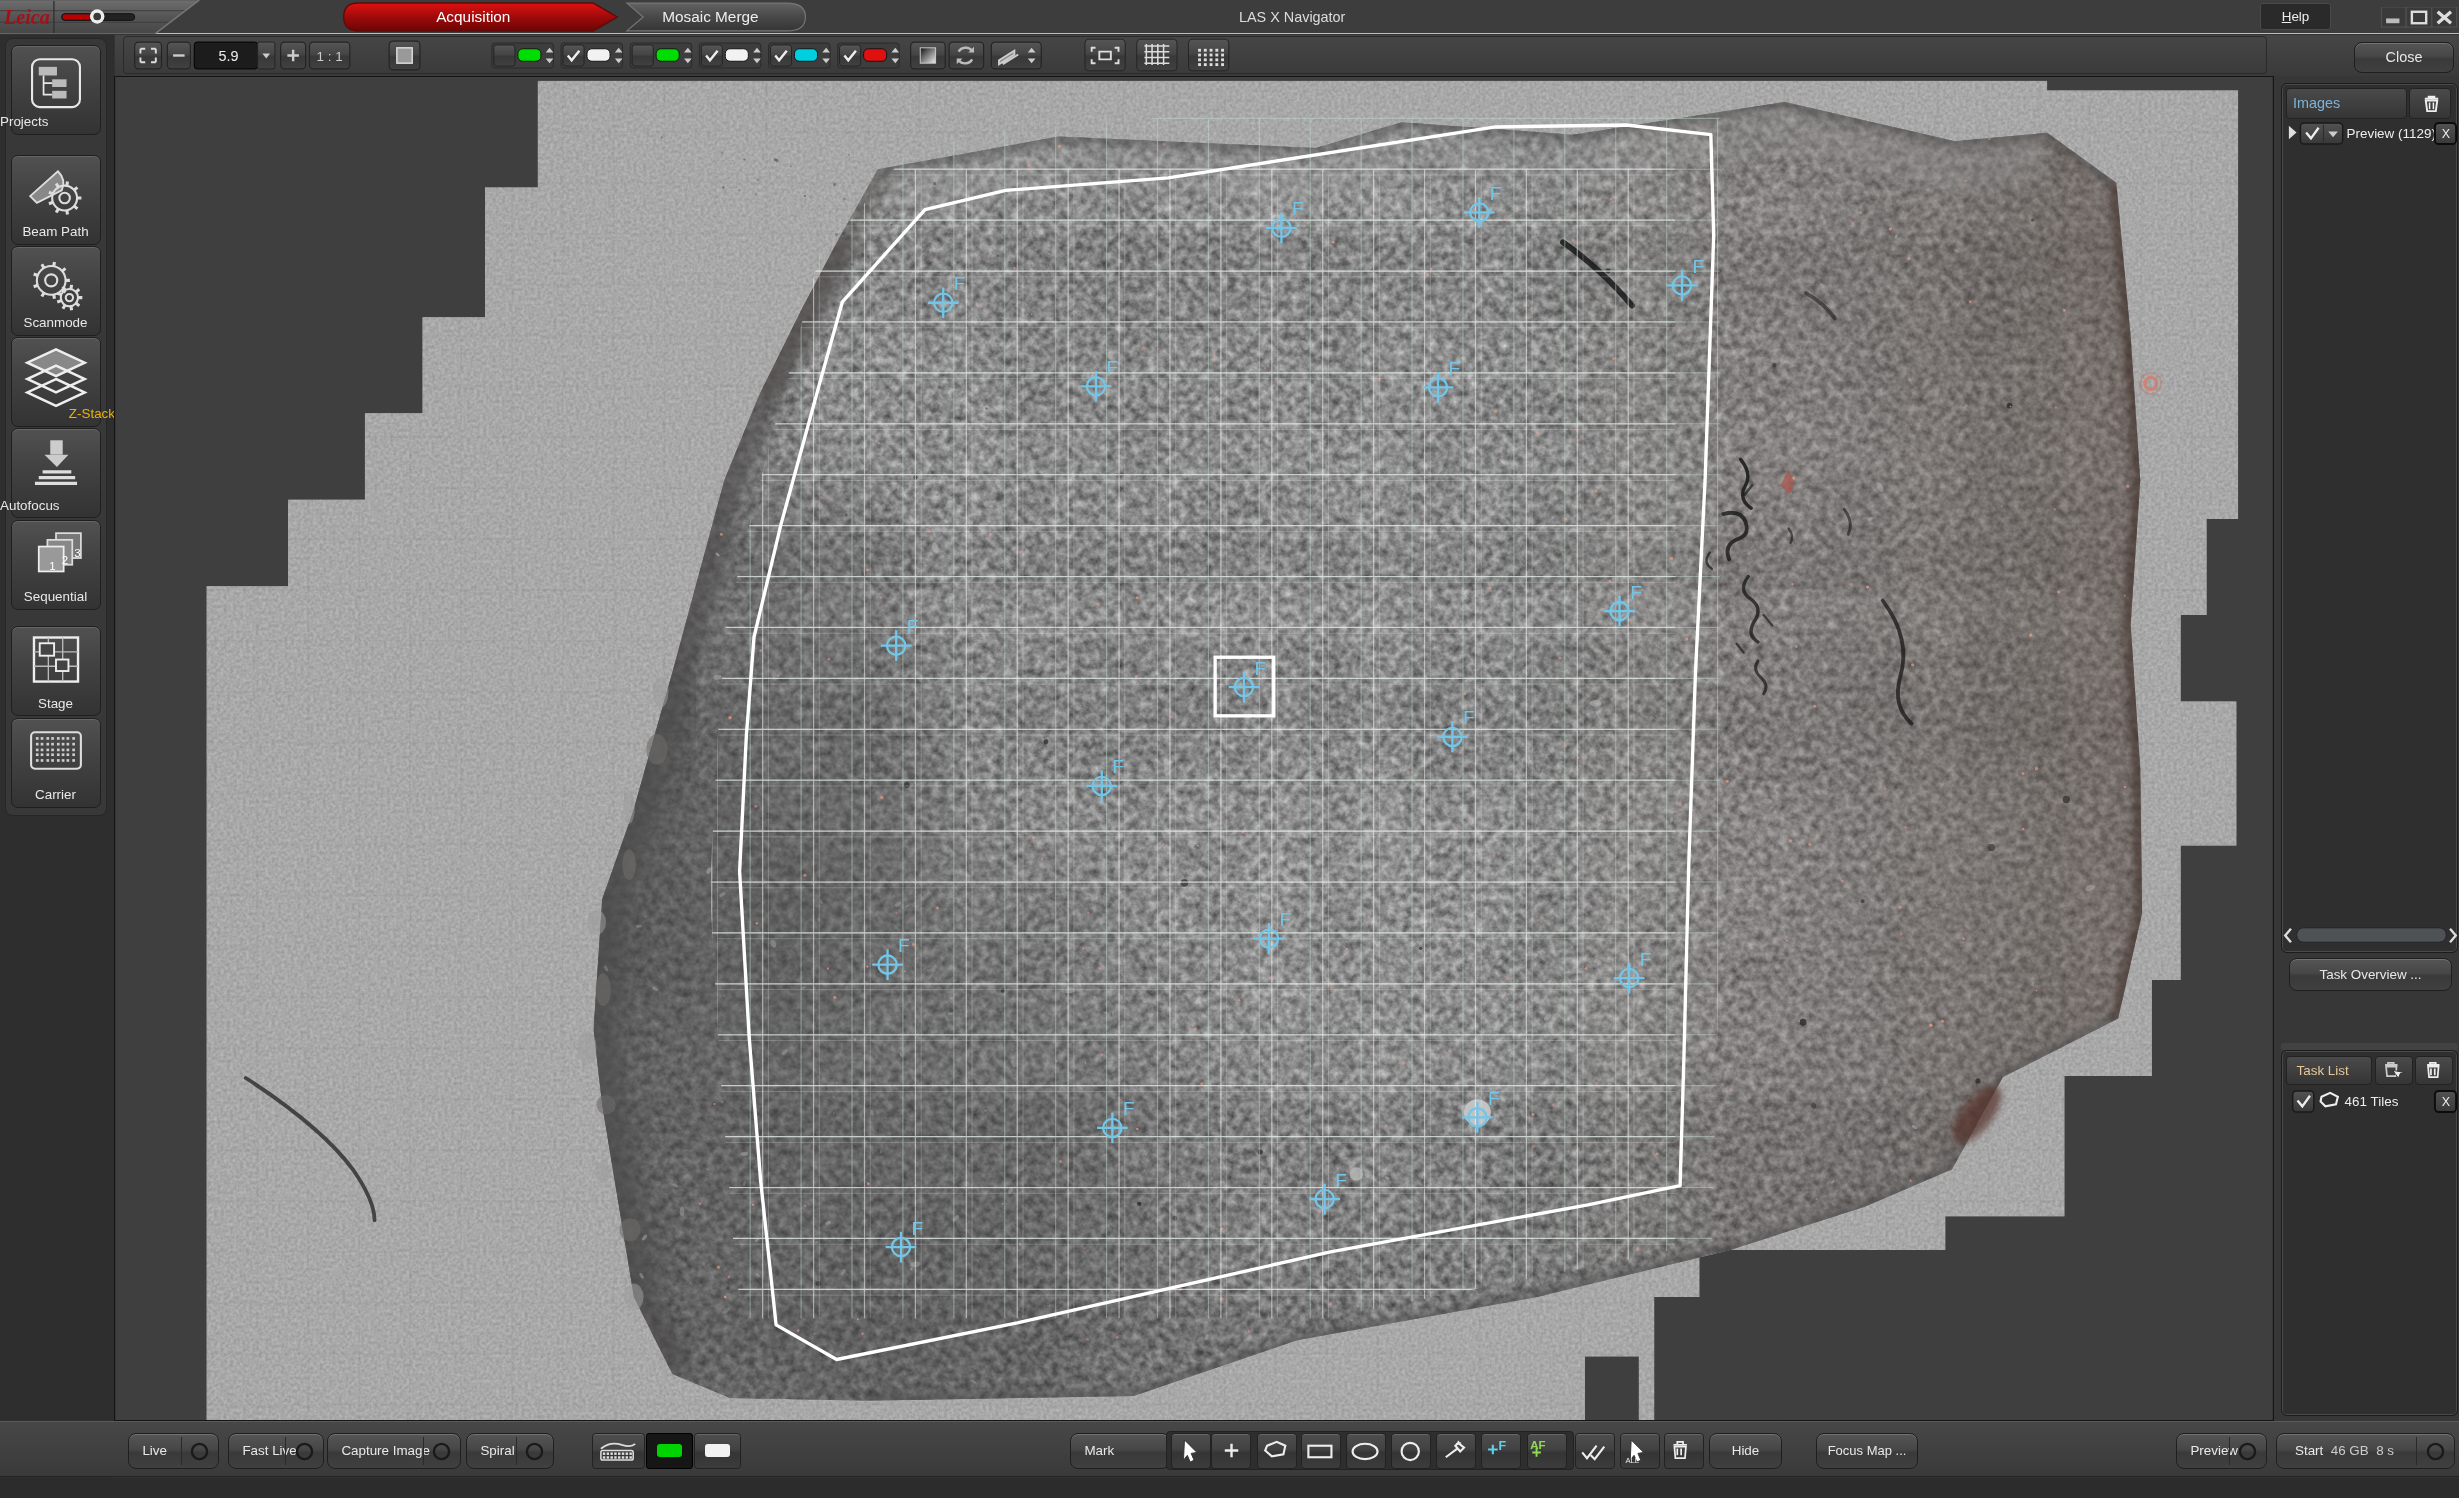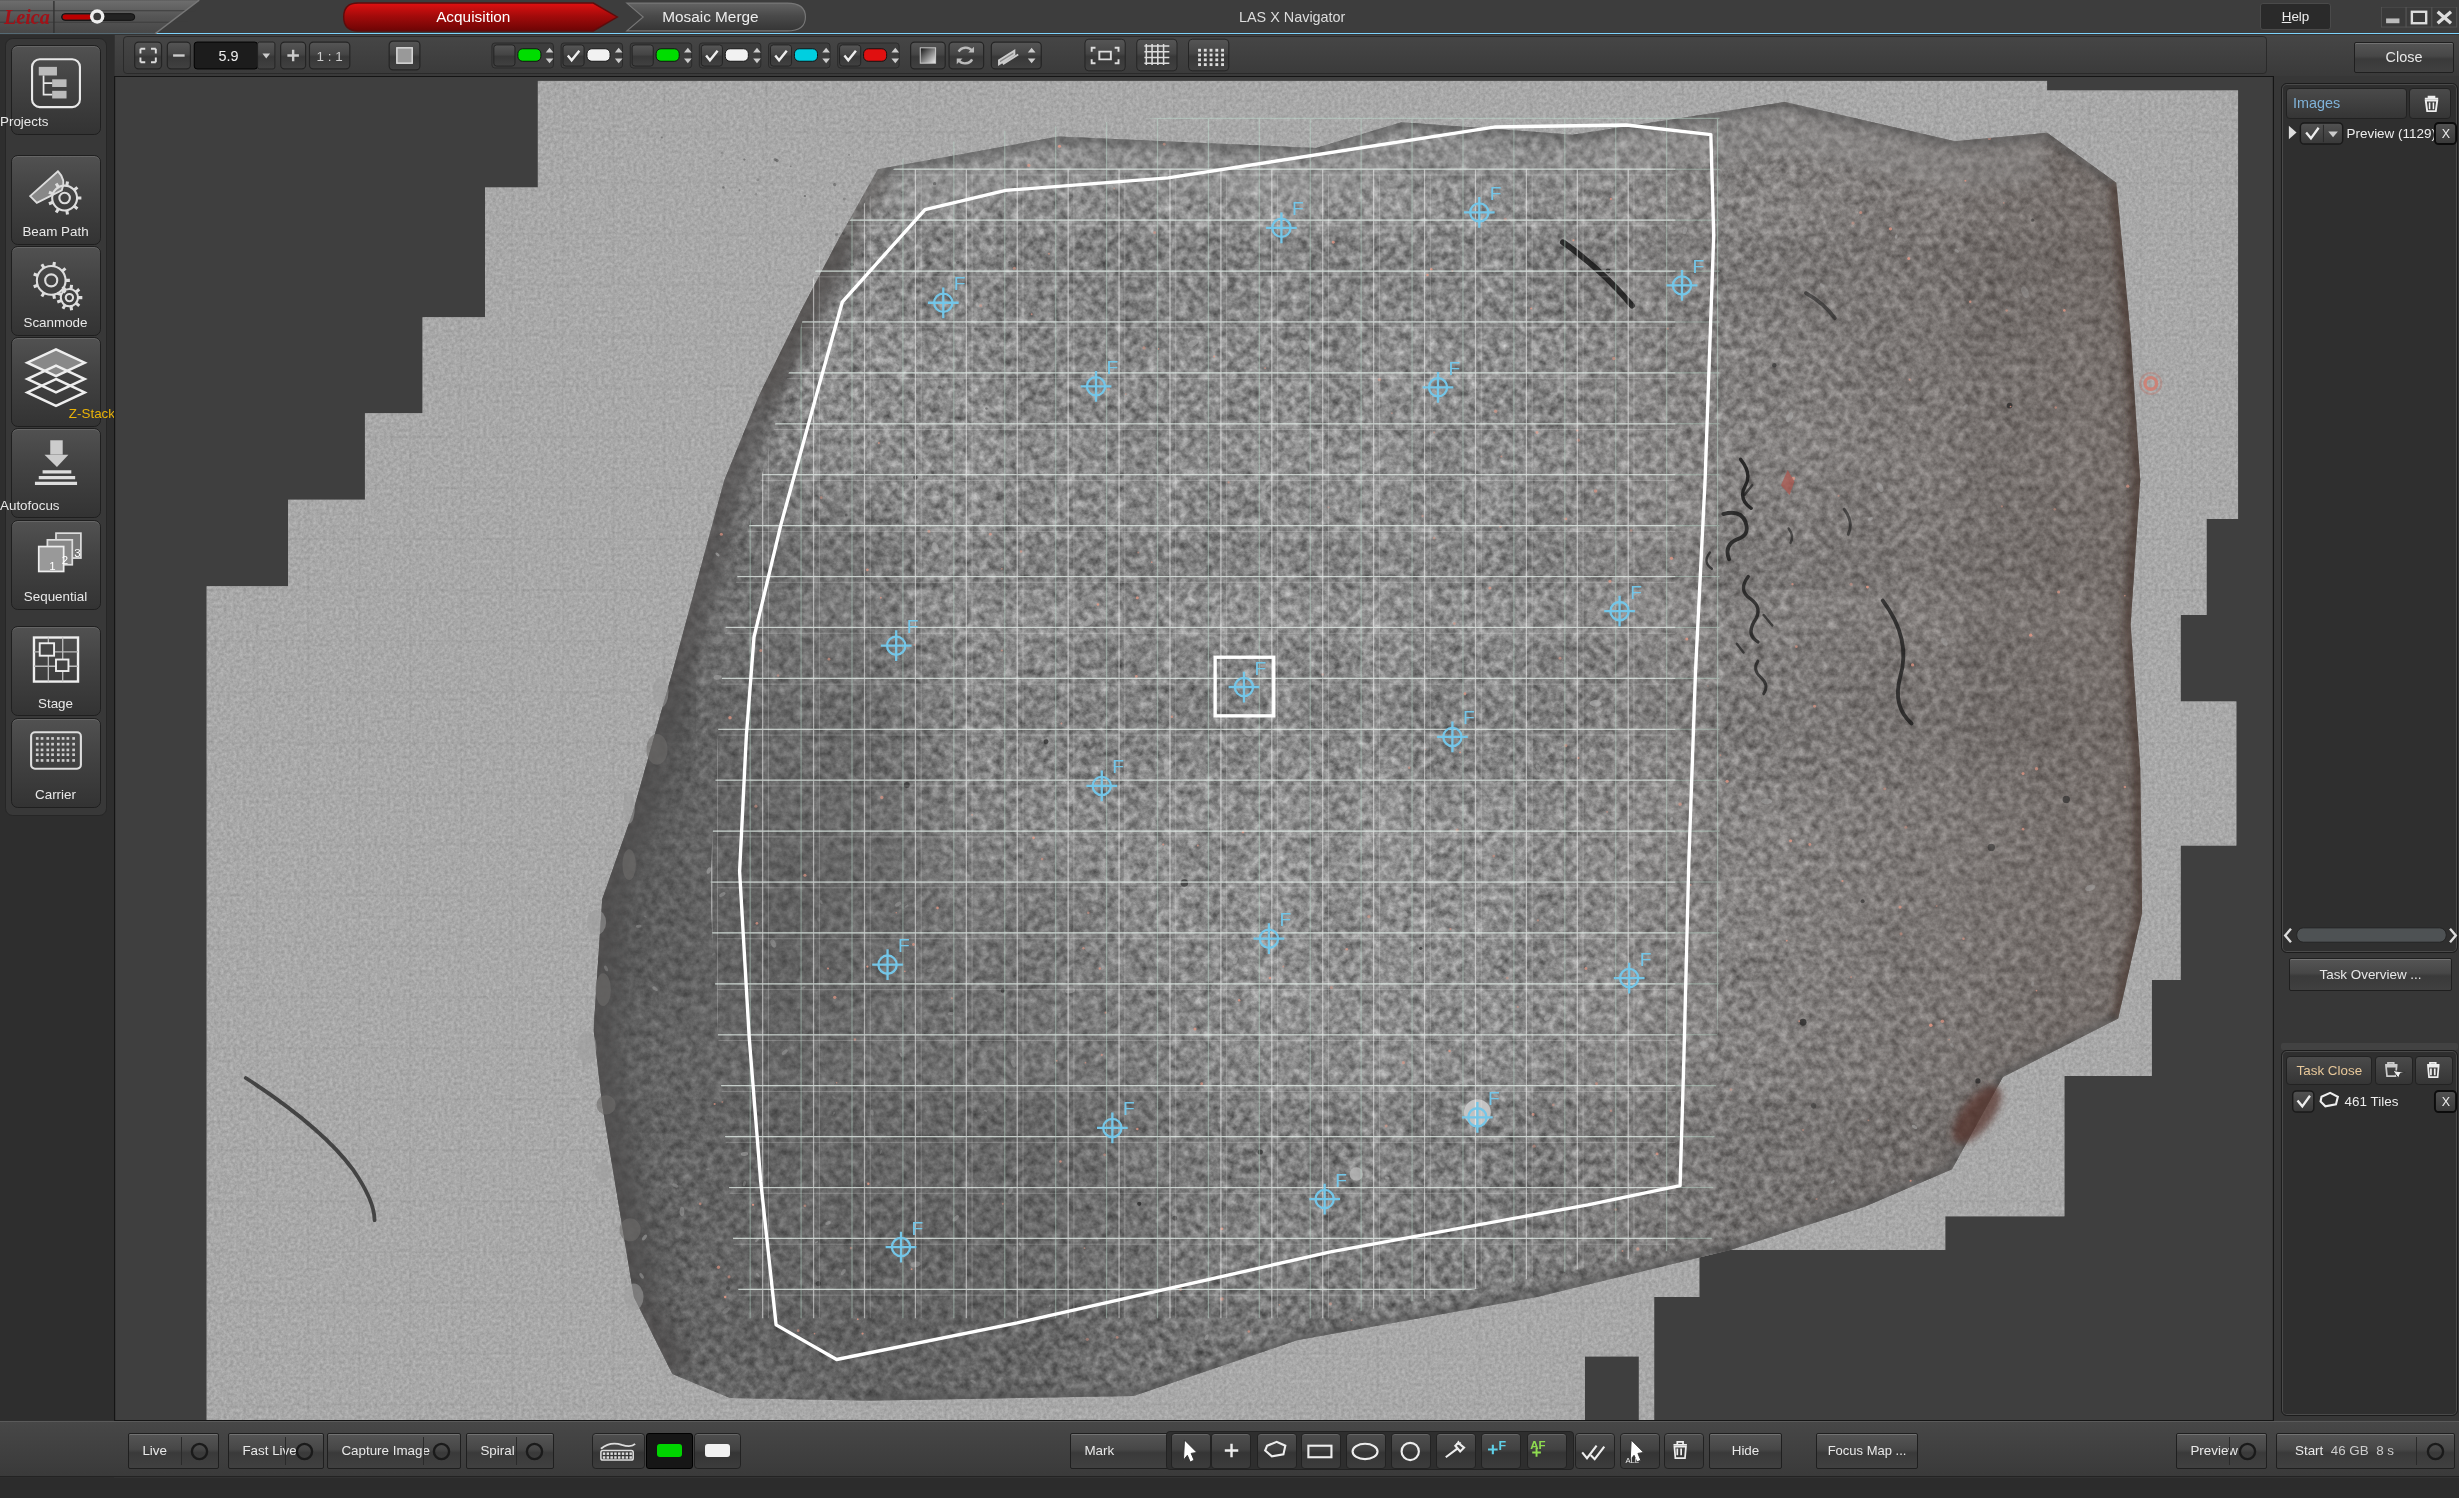--- a/index.html
+++ b/index.html
@@ -1,18 +1,18 @@
 <!DOCTYPE html>
 <html><head><meta charset="utf-8"><style>
 *{margin:0;padding:0;box-sizing:border-box}
 html,body{width:2459px;height:1499px;background:#333;overflow:hidden;
 font-family:"Liberation Sans",sans-serif;-webkit-font-smoothing:antialiased}
 .abs{position:absolute}
 .btn{background:linear-gradient(#555 0%,#474747 45%,#3a3a3a 55%,#404040 100%);
-border:1px solid #1f1f1f;box-shadow:inset 0 1px 0 rgba(255,255,255,.18);border-radius:2px;color:#e8e8e8}
+border:1px solid #1f1f1f;box-shadow:inset 0 1px 0 rgba(255,255,255,.18);border-radius:8px;color:#e8e8e8}
 .tbtn{background:linear-gradient(#4e4e4e 0%,#424242 45%,#353535 55%,#3c3c3c 100%);
 border:1px solid #222;box-shadow:inset 0 1px 0 rgba(255,255,255,.14);border-radius:3.8px}
 </style></head>
 <body>
 
 <div class="abs" style="left:0;top:0;width:2459px;height:34px;background:#3d3d3d;border-bottom:1px solid #7dd3fc">
   <svg class="abs" style="left:0;top:0" width="231" height="34" viewBox="0 0 240 35">
     <defs>
         <linearGradient id="tg" x1="0" y1="0" x2="0" y2="1">
       <stop offset="0" stop-color="#6e6e6e"></stop>
@@ -1020,21 +1020,21 @@
 <svg class="abs" style="left:2283px;top:924px" width="175" height="23" viewBox="0 0 182 24">
  <path d="M8,5 l-6,7 l6,7" stroke="#ddd" stroke-width="2.5" fill="none"></path>
  <path d="M174,5 l6,7 l-6,7" stroke="#ddd" stroke-width="2.5" fill="none"></path>
  <rect x="14" y="4" width="156" height="15" rx="7" fill="#4e5254" stroke="#222"></rect>
 </svg>
 <div class="abs btn" style="left:2289px;top:958px;width:163px;height:33px;text-align:center">
   <span style="font-size:13.4px;line-height:31px">Task Overview ...</span></div>
 <div class="abs" style="left:2281px;top:1043px;width:177px;height:6.7px;background:#424242;border-radius:1.9px"></div>
 <div class="abs" style="left:2281px;top:1050px;width:177px;height:366px;background:#2f2f2f;border:1px solid #1c1c1c;border-radius:5.8px;box-shadow:inset 0 0 0 1px #4a4a4a"></div>
 <div class="abs" style="left:2286px;top:1056px;width:86px;height:29px;background:linear-gradient(#4a4a4a,#353535);border:1px solid #222;border-radius:3.8px">
-  <span style="font-size:13.4px;color:#e8c89a;line-height:27px;padding-left:9.6px">Task Close</span></div>
+  <span style="font-size:13.4px;color:#e8c89a;line-height:27px;padding-left:9.6px">Task List</span></div>
 <div class="abs" style="left:2375px;top:1056px;width:38px;height:29px;background:linear-gradient(#4a4a4a,#353535);border:1px solid #222;border-radius:3.8px"></div>
 <div class="abs" style="left:2415px;top:1056px;width:38px;height:29px;background:linear-gradient(#4a4a4a,#353535);border:1px solid #222;border-radius:3.8px"></div>
 <svg class="abs" style="left:2383px;top:1060px" width="72" height="21" viewBox="0 0 75 22">
  <path d="M2,5 h13 M5,5 v-2 h6 v2 M3,7 h11 l-1,10 h-9 z" stroke="#ccc" stroke-width="1.8" fill="none"></path>
  <path d="M10,11 l6,8 l2,-5 l5,-1 z" fill="#eee" stroke="#333"></path>
  <path d="M46,5 h13 M49,5 v-2 h6 v2 M47,7 h11 l-1,11 h-9 z M50,9 v7 M54,9 v7" stroke="#eee" stroke-width="1.8" fill="none"></path>
 </svg>
 <svg class="abs" style="left:2285px;top:1088px" width="173" height="27" viewBox="0 0 180 28">
  <rect x="8" y="3" width="22" height="22" rx="4" fill="url(#bg1r)" stroke="#1a1a1a" stroke-width="1.5"></rect>
  <path d="M13,13 l5,6 l8,-11" stroke="#eee" stroke-width="2.4" fill="none"></path>

